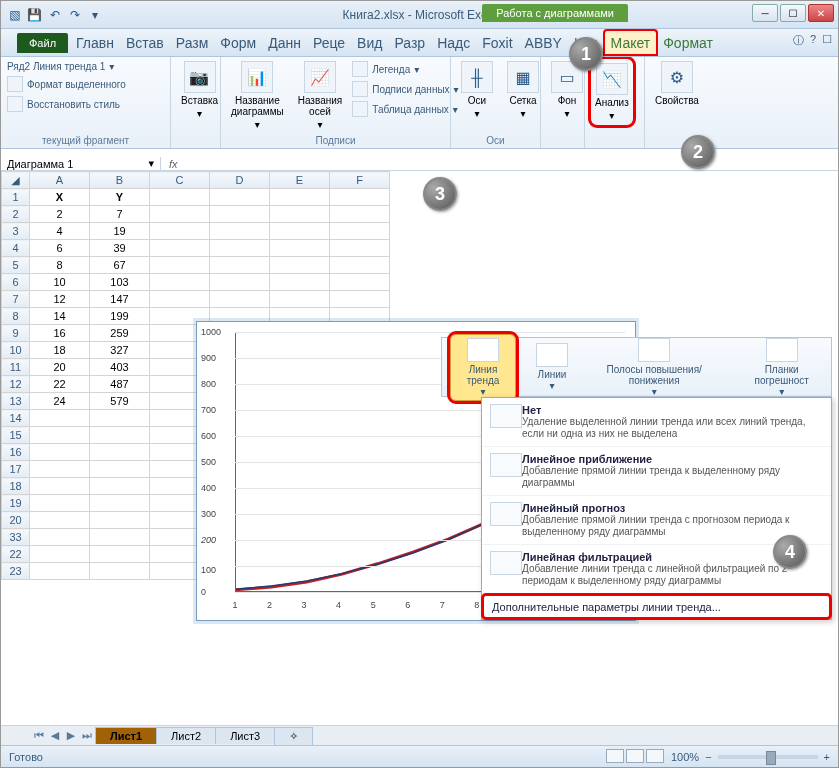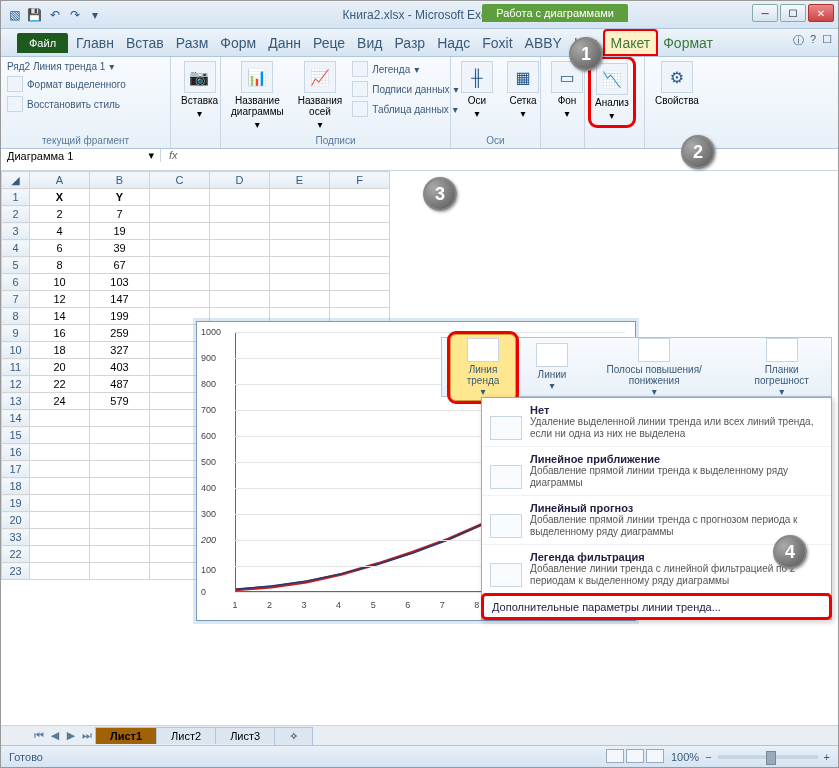--- a/index.html
+++ b/index.html
@@ -28,21 +28,21 @@
 .group { border-right: 1px solid #c8d6e4; padding: 2px 6px 2px 6px; display: flex; flex-direction: column; justify-content: space-between; }
 .group-label { text-align: center; color: #5a7a9a; font-size: 10px; padding-top: 1px; }
 .group-body { display: flex; gap: 6px; align-items: flex-start; flex: 1; }
 .vbtn { display: flex; flex-direction: column; align-items: center; gap: 2px; padding: 2px 4px; cursor: pointer; text-align: center; line-height: 11px; }
 .vbtn .bicon { width: 32px; height: 32px; background: #eef4fa; border: 1px solid #c8d6e4; display: flex; align-items: center; justify-content: center; font-size: 16px; color: #2a5a8a; }
 .vbtn.analyze { outline: 3px solid #e00; border-radius: 6px; padding: 4px; }
 .smallrow { display: flex; align-items: center; gap: 4px; font-size: 10px; color: #3a5a7a; padding: 2px 0; white-space: nowrap; }
 .smallrow .si { width: 16px; height: 16px; background: #eef4fa; border: 1px solid #c8d6e4; }
 
 
-.fbar { height: 22px; border-bottom: 1px solid #c8d6e4; display: flex; align-items: flex-start; font-size: 11px; }
+.fbar { height: 22px; border-bottom: 1px solid #c8d6e4; display: flex; align-items: flex-end; font-size: 11px; }
 .namebox { width: 160px; border-right: 1px solid #c8d6e4; padding: 0 6px; display: flex; justify-content: space-between; align-items: center; }
 .fx { padding: 0 8px; color: #666; font-style: italic; }
 
 
 .grid-area { position: relative; height: 560px; overflow: hidden; background: #fff; }
 table.sheet { border-collapse: collapse; font-size: 11px; }
 table.sheet th, table.sheet td { border: 1px solid #d4d4d4; height: 17px; text-align: center; background: #fff; }
 table.sheet th { background: linear-gradient(#f4f8fc,#e4ecf4); color: #3a5a7a; font-weight: normal; }
 table.sheet th.rowh { width: 28px; }
 table.sheet th.colh { width: 60px; }
@@ -56,21 +56,21 @@
 .xtick { position: absolute; bottom: 10px; font-size: 9px; color: #444; transform: translateX(-50%); }
 .gridline { position: absolute; left: 38px; right: 10px; border-top: 1px solid #e4e4e4; }
 
 
 .trend-gallerybar { position: absolute; left: 440px; top: 166px; right: 6px; height: 60px; background: linear-gradient(#f8fbfe,#e8f0f8); border: 1px solid #b0c4de; display: flex; align-items: center; padding: 4px 8px; gap: 20px; }
 .trend-gallerybar .gbtn { display: flex; flex-direction: column; align-items: center; font-size: 10px; color: #3a5a7a; line-height: 11px; text-align: center; }
 .trend-gallerybar .gbtn .gi { width: 32px; height: 24px; background: #fff; border: 1px solid #c8d6e4; margin-bottom: 2px; }
 .trend-gallerybar .gbtn.active { background: #ffe790; border: 1px solid #d0a030; padding: 3px; outline: 3px solid #e00; border-radius: 6px; }
 
 .trend-menu { position: absolute; left: 480px; top: 226px; right: 6px; background: #fff; border: 1px solid #9ab; box-shadow: 2px 2px 6px rgba(0,0,0,.2); font-size: 11px; }
-.trend-menu .item { display: flex; gap: 8px; padding: 6px 8px; border-bottom: 1px solid #eef2f6; align-items: flex-end; }
+.trend-menu .item { display: flex; padding: 6px 8px; border-bottom: 1px solid #eef2f6; }
 .trend-menu .item:last-child { border-bottom: none; }
 .trend-menu .item .mi { width: 32px; height: 24px; background: #f8fbfe; border: 1px solid #c8d6e4; flex-shrink: 0; position: relative; }
 .trend-menu .item .mtxt b { display: block; color: #224; font-weight: bold; font-size: 11px; }
 .trend-menu .item .mtxt span { color: #555; font-size: 10px; line-height: 12px; display: block; }
 .trend-menu .more { padding: 6px 10px; color: #224; border-top: 1px solid #ccd6e0; outline: 3px solid #e00; outline-offset: -2px; border-radius: 4px; }
 
 
 .bubble { position: absolute; width: 34px; height: 34px; border-radius: 50%; background: radial-gradient(circle at 30% 30%, #aaa, #555); color: #fff; font-size: 18px; font-weight: bold; display: flex; align-items: center; justify-content: center; border: 2px solid #888; box-shadow: 1px 1px 3px rgba(0,0,0,.4); z-index: 50; }
 
 
@@ -494,21 +494,21 @@
     <div class="item">
         <div class="mi"></div>
         <div class="mtxt">
           <b>Линейный прогноз</b>
           <span>Добавление прямой линии тренда с прогнозом периода к выделенному ряду диаграммы</span>
         </div>
       </div>
     <div class="item">
         <div class="mi"></div>
         <div class="mtxt">
-          <b>Легенда фильтрация</b>
+          <b>Линейная фильтрацией</b>
           <span>Добавление линии тренда с линейной фильтрацией по 2 периодам к выделенному ряду диаграммы</span>
         </div>
       </div>
     <div class="more">Дополнительные параметры линии тренда...</div>
   </div>
 </div>
 
 <div class="bubble" style="left:568px; top:36px">1</div>
 <div class="bubble" style="left:680px; top:134px">2</div>
 <div class="bubble" style="left:422px; top:176px">3</div>

